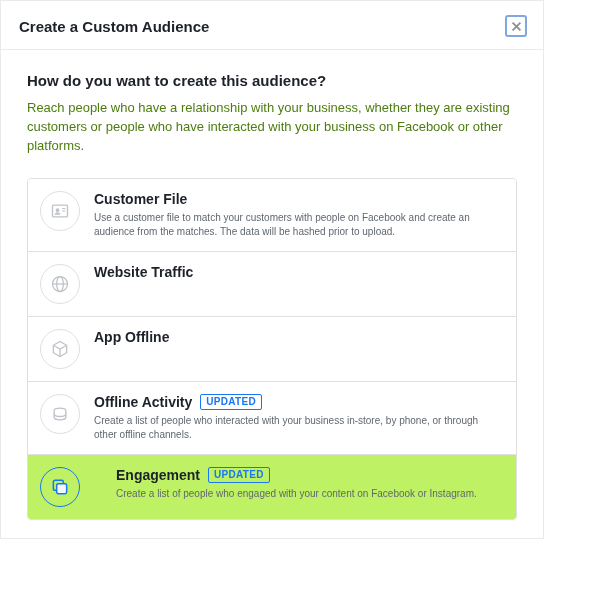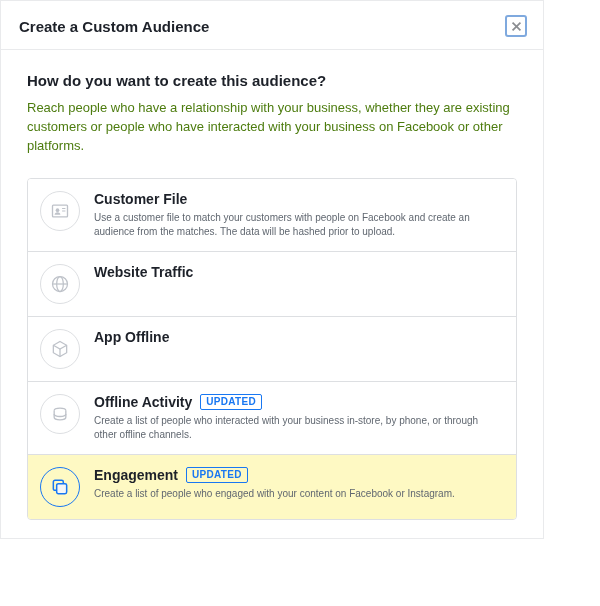--- a/index.html
+++ b/index.html
@@ -71,21 +71,22 @@
       align-items: flex-start;
       padding: 12px 14px 12px 12px;
       border-bottom: 1px solid #dddfe2;
       cursor: pointer;
       background: #fff;
     }
     .option:last-child {
       border-bottom: none;
     }
     .option.selected {
-      background: #fef9c3;
+      background: #bef264;
+      gap: 22px;
     }
     .option-icon {
       width: 40px;
       height: 40px;
       border: 1px solid #dddfe2;
       border-radius: 50%;
       flex-shrink: 0;
       margin-right: 14px;
       display: flex;
       align-items: center;

